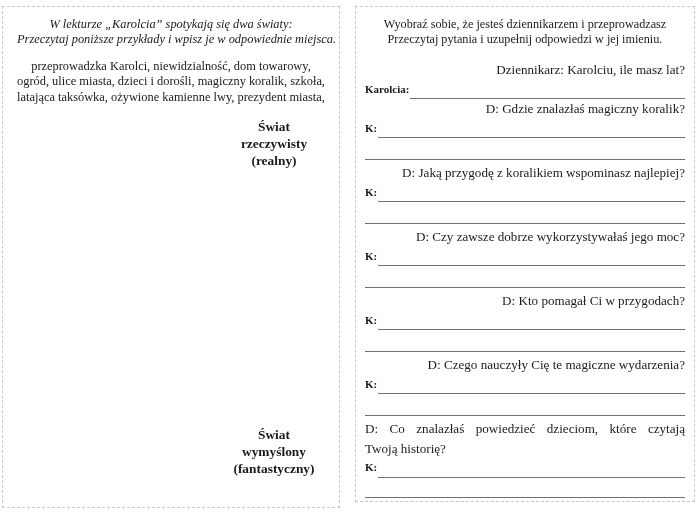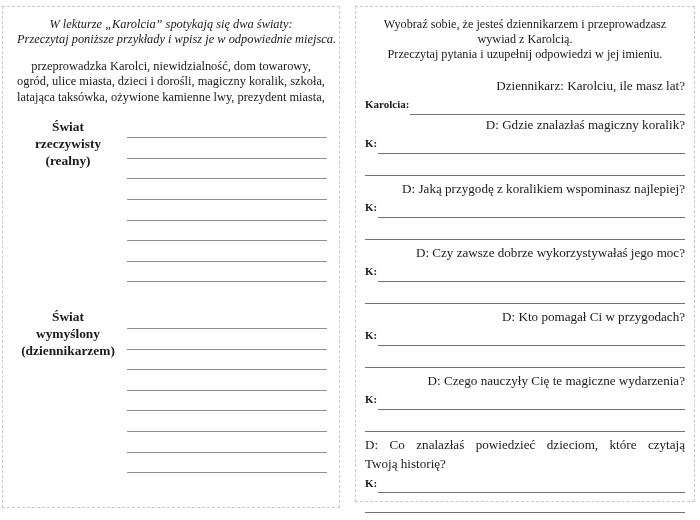--- a/index.html
+++ b/index.html
@@ -58,21 +58,22 @@
     line-height: 15.6px;
     margin-top: 11px;
     padding: 0 2px;
   }
   .examples-line { display: block; white-space: nowrap; }
 
   
   .groups { margin-top: 12px; }
   .group {
     display: flex;
-    align-items: flex-start;
+    align-items: flex-end;
+    flex-direction: column;
   }
   .group-spacer { height: 26px; }
   .group-label {
     width: 118px;
     text-align: center;
     font-weight: bold;
     font-size: 13.4px;
     line-height: 17px;
     flex: 0 0 118px;
   }
@@ -172,42 +173,41 @@
           <div class="rule"></div>
         </div>
       </div>
 
       <div class="group-spacer"></div>
 
       <div class="group">
         <div class="group-label">
           <span class="lbl-line">Świat</span>
           <span class="lbl-line">wymyślony</span>
-          <span class="lbl-line">(dziennikarzem)</span>
+          <span class="lbl-line">(fantastyczny)</span>
         </div>
         <div class="group-lines">
           <div class="rule"></div>
           <div class="rule"></div>
           <div class="rule"></div>
           <div class="rule"></div>
           <div class="rule"></div>
           <div class="rule"></div>
           <div class="rule"></div>
           <div class="rule"></div>
         </div>
       </div>
 
     </div>
   </div>
 
   <div class="panel panel-right">
 
     <div class="rtitle">
       <span class="rtitle-line">Wyobraź sobie, że jesteś dziennikarzem i przeprowadzasz</span>
-      <span class="rtitle-line">wywiad z Karolcią.</span>
       <span class="rtitle-line">Przeczytaj pytania i uzupełnij odpowiedzi w jej imieniu.</span>
     </div>
 
     <div class="qa-block">
       <div class="q">Dziennikarz: Karolciu, ile masz lat?</div>
       <div class="a">
         <span class="a-label">Karolcia:</span>
         <span class="a-rule"></span>
       </div>
     </div>

